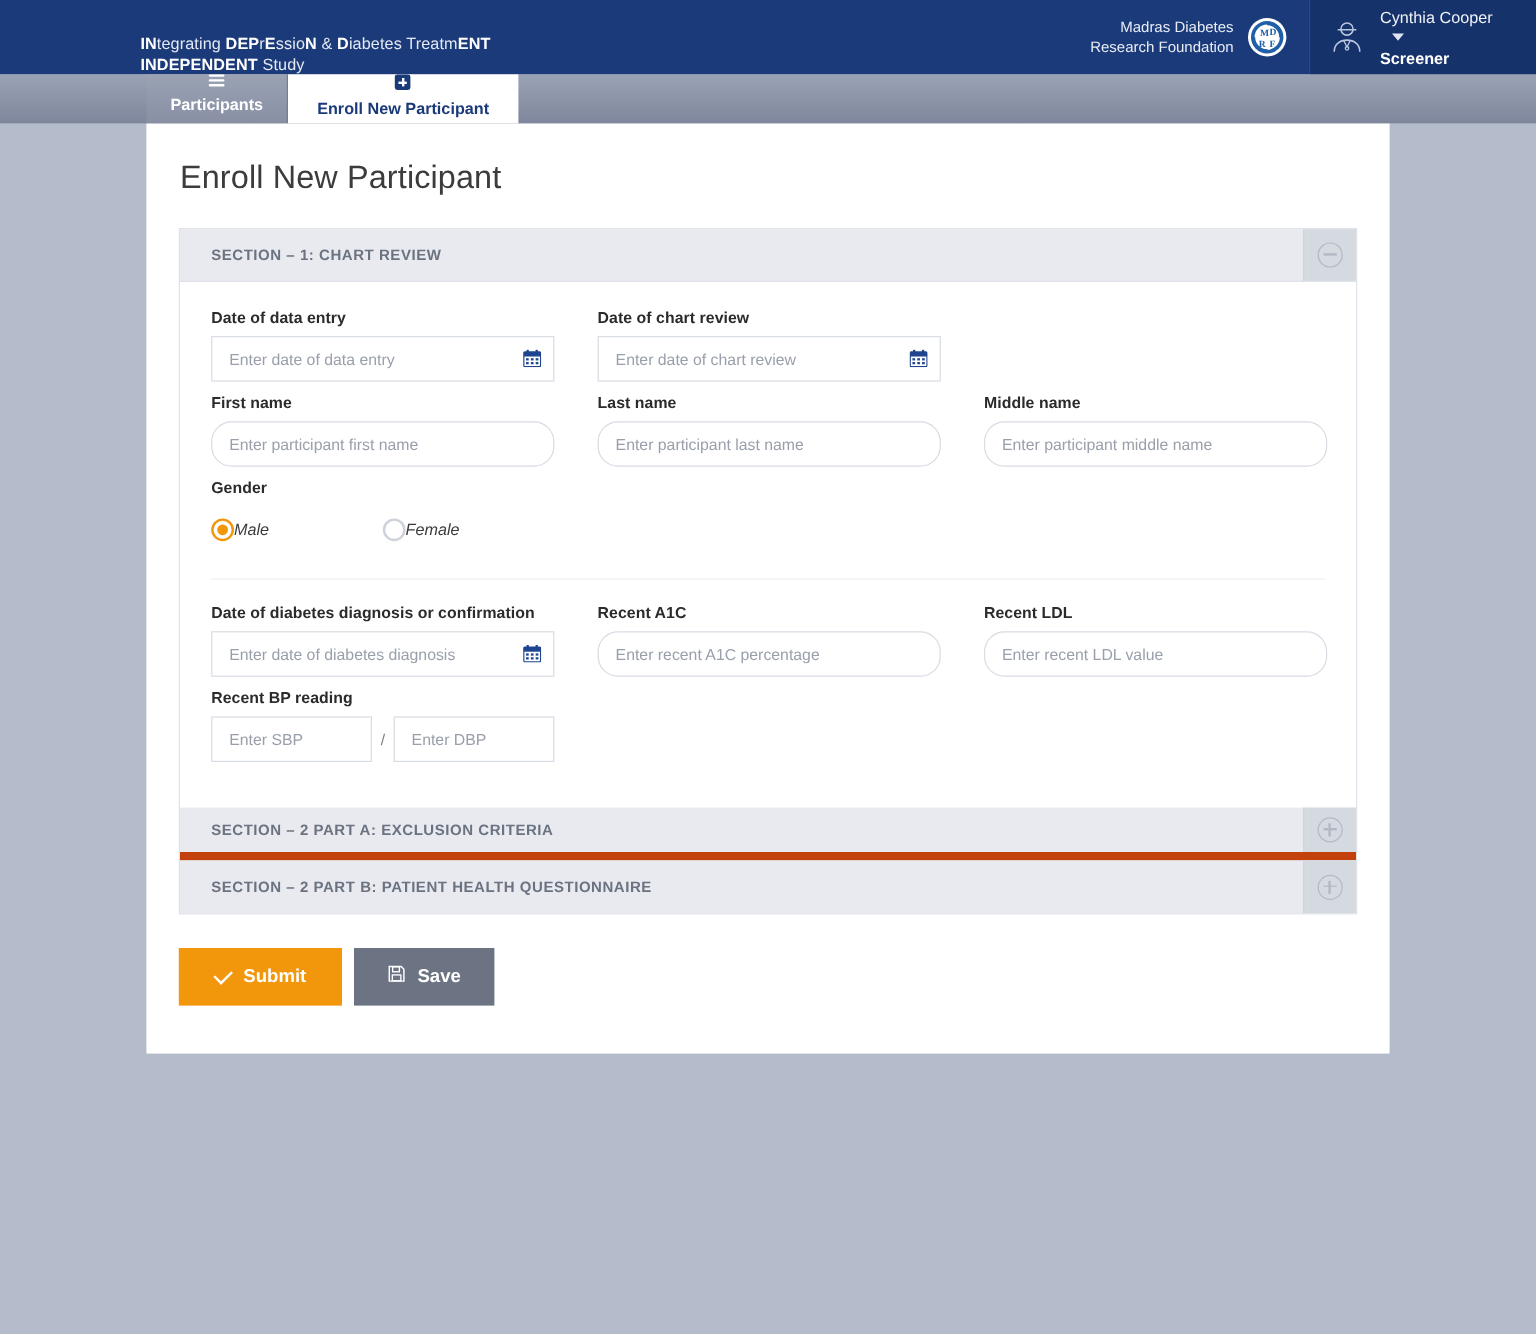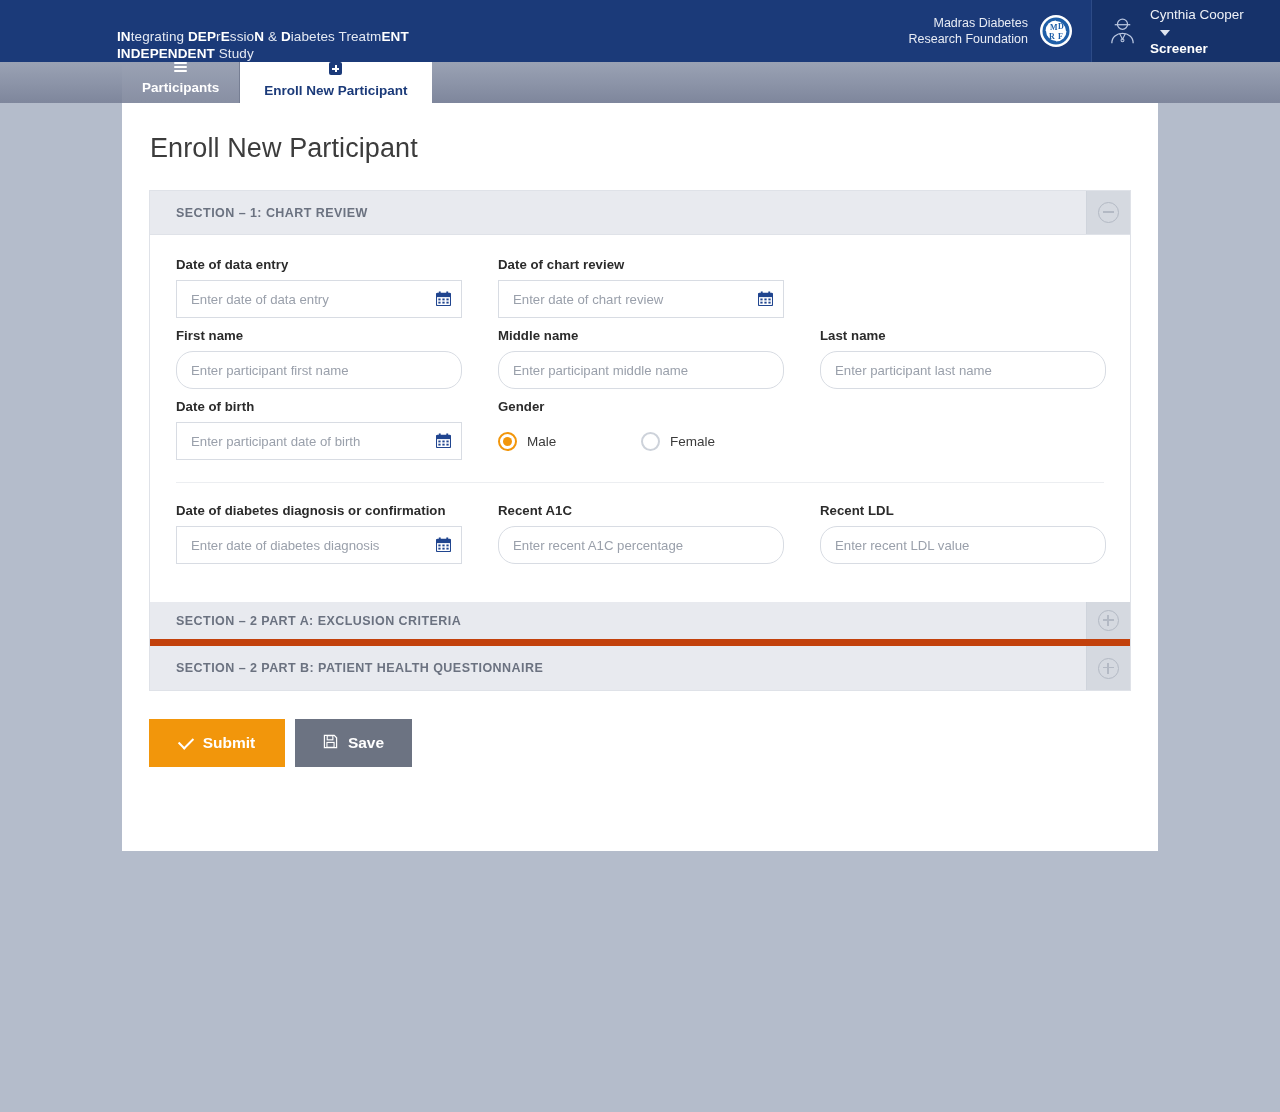--- a/index.html
+++ b/index.html
@@ -244,22 +244,22 @@
   }
   .divider {
     border-top: 1px solid #eceef1;
     margin: 16px 0 20px 0;
   }
   .spacer-row { margin-bottom: 22px; }
 
   
   .radio-row { display: flex; align-items: center; height: 38px; }
   .radio-item {
-    display: flex; align-items: center; gap: 10px;
-    width: 143px; cursor: pointer;
+    display: flex; align-items: center; 
+    width: 143px; cursor: pointer; font-style: italic;
   }
   .radio-dot {
     width: 19px; height: 19px; border-radius: 50%;
     border: 2px solid #cdd2da; background: #fff;
     display: flex; align-items: center; justify-content: center;
   }
   .radio-dot.on { border-color: #f2960b; }
   .radio-dot.on::after {
     content: ""; width: 9px; height: 9px; border-radius: 50%;
     background: #f2960b;
@@ -426,54 +426,34 @@
         </div>
 
         <div class="row">
           <div class="field">
             <div class="field-label">First name</div>
             <div class="input-wrap">
               <input class="txt plain" type="text" placeholder="Enter participant first name" style="">
             </div>
           </div>
           <div class="field">
+            <div class="field-label">Last name</div>
+            <div class="input-wrap">
+              <input class="txt plain" type="text" placeholder="Enter participant last name" style="">
+            </div>
+          </div>
+          <div class="field">
             <div class="field-label">Middle name</div>
             <div class="input-wrap">
               <input class="txt plain" type="text" placeholder="Enter participant middle name" style="">
             </div>
           </div>
-          <div class="field">
-            <div class="field-label">Last name</div>
-            <div class="input-wrap">
-              <input class="txt plain" type="text" placeholder="Enter participant last name" style="">
-            </div>
-          </div>
         </div>
 
         <div class="row spacer-row">
-          <div class="field">
-            <div class="field-label">Date of birth</div>
-            <div class="input-wrap">
-              <input class="txt" type="text" placeholder="Enter participant date of birth" style="">
-              <span class="cal-icon">
-                <svg viewBox="0 0 16 16" width="15" height="15">
-                  <rect x="0.5" y="2.5" width="15" height="13" rx="1" fill="#ffffff" stroke="#20458f" stroke-width="1.2"></rect>
-                  <rect x="0.5" y="2.5" width="15" height="4" fill="#20458f"></rect>
-                  <rect x="3" y="0.5" width="2" height="3" fill="#20458f"></rect>
-                  <rect x="11" y="0.5" width="2" height="3" fill="#20458f"></rect>
-                  <rect x="2.5" y="8" width="2.4" height="2" fill="#20458f"></rect>
-                  <rect x="6.8" y="8" width="2.4" height="2" fill="#20458f"></rect>
-                  <rect x="11.1" y="8" width="2.4" height="2" fill="#20458f"></rect>
-                  <rect x="2.5" y="11.4" width="2.4" height="2" fill="#20458f"></rect>
-                  <rect x="6.8" y="11.4" width="2.4" height="2" fill="#20458f"></rect>
-                  <rect x="11.1" y="11.4" width="2.4" height="2" fill="#20458f"></rect>
-                </svg>
-              </span>
-            </div>
-          </div>
 
           <div class="field">
             <div class="field-label">Gender</div>
             <div class="radio-row">
               <label class="radio-item">
                 <span class="radio-dot on"></span>
                 <span class="radio-label">Male</span>
               </label>
               <label class="radio-item">
                 <span class="radio-dot"></span>
@@ -515,20 +495,30 @@
           </div>
 
           <div class="field">
             <div class="field-label">Recent LDL</div>
             <div class="input-wrap">
               <input class="txt plain" type="text" placeholder="Enter recent LDL value" style="">
             </div>
           </div>
         </div>
 
+        <div class="row">
+          <div class="field">
+            <div class="field-label">Recent BP reading</div>
+            <div class="bp-row">
+              <input class="bp-in" type="text" placeholder="Enter SBP" style="">
+              <span class="bp-slash">/</span>
+              <input class="bp-in" type="text" placeholder="Enter DBP" style="">
+            </div>
+          </div>
+        </div>
 
       </div>
 
       <div class="acc-header acc-collapsed">
         <div class="acc-title">SECTION – 2 PART A: EXCLUSION CRITERIA</div>
         <div class="acc-toggle">
           <span class="circ plus"></span>
         </div>
       </div>
 

